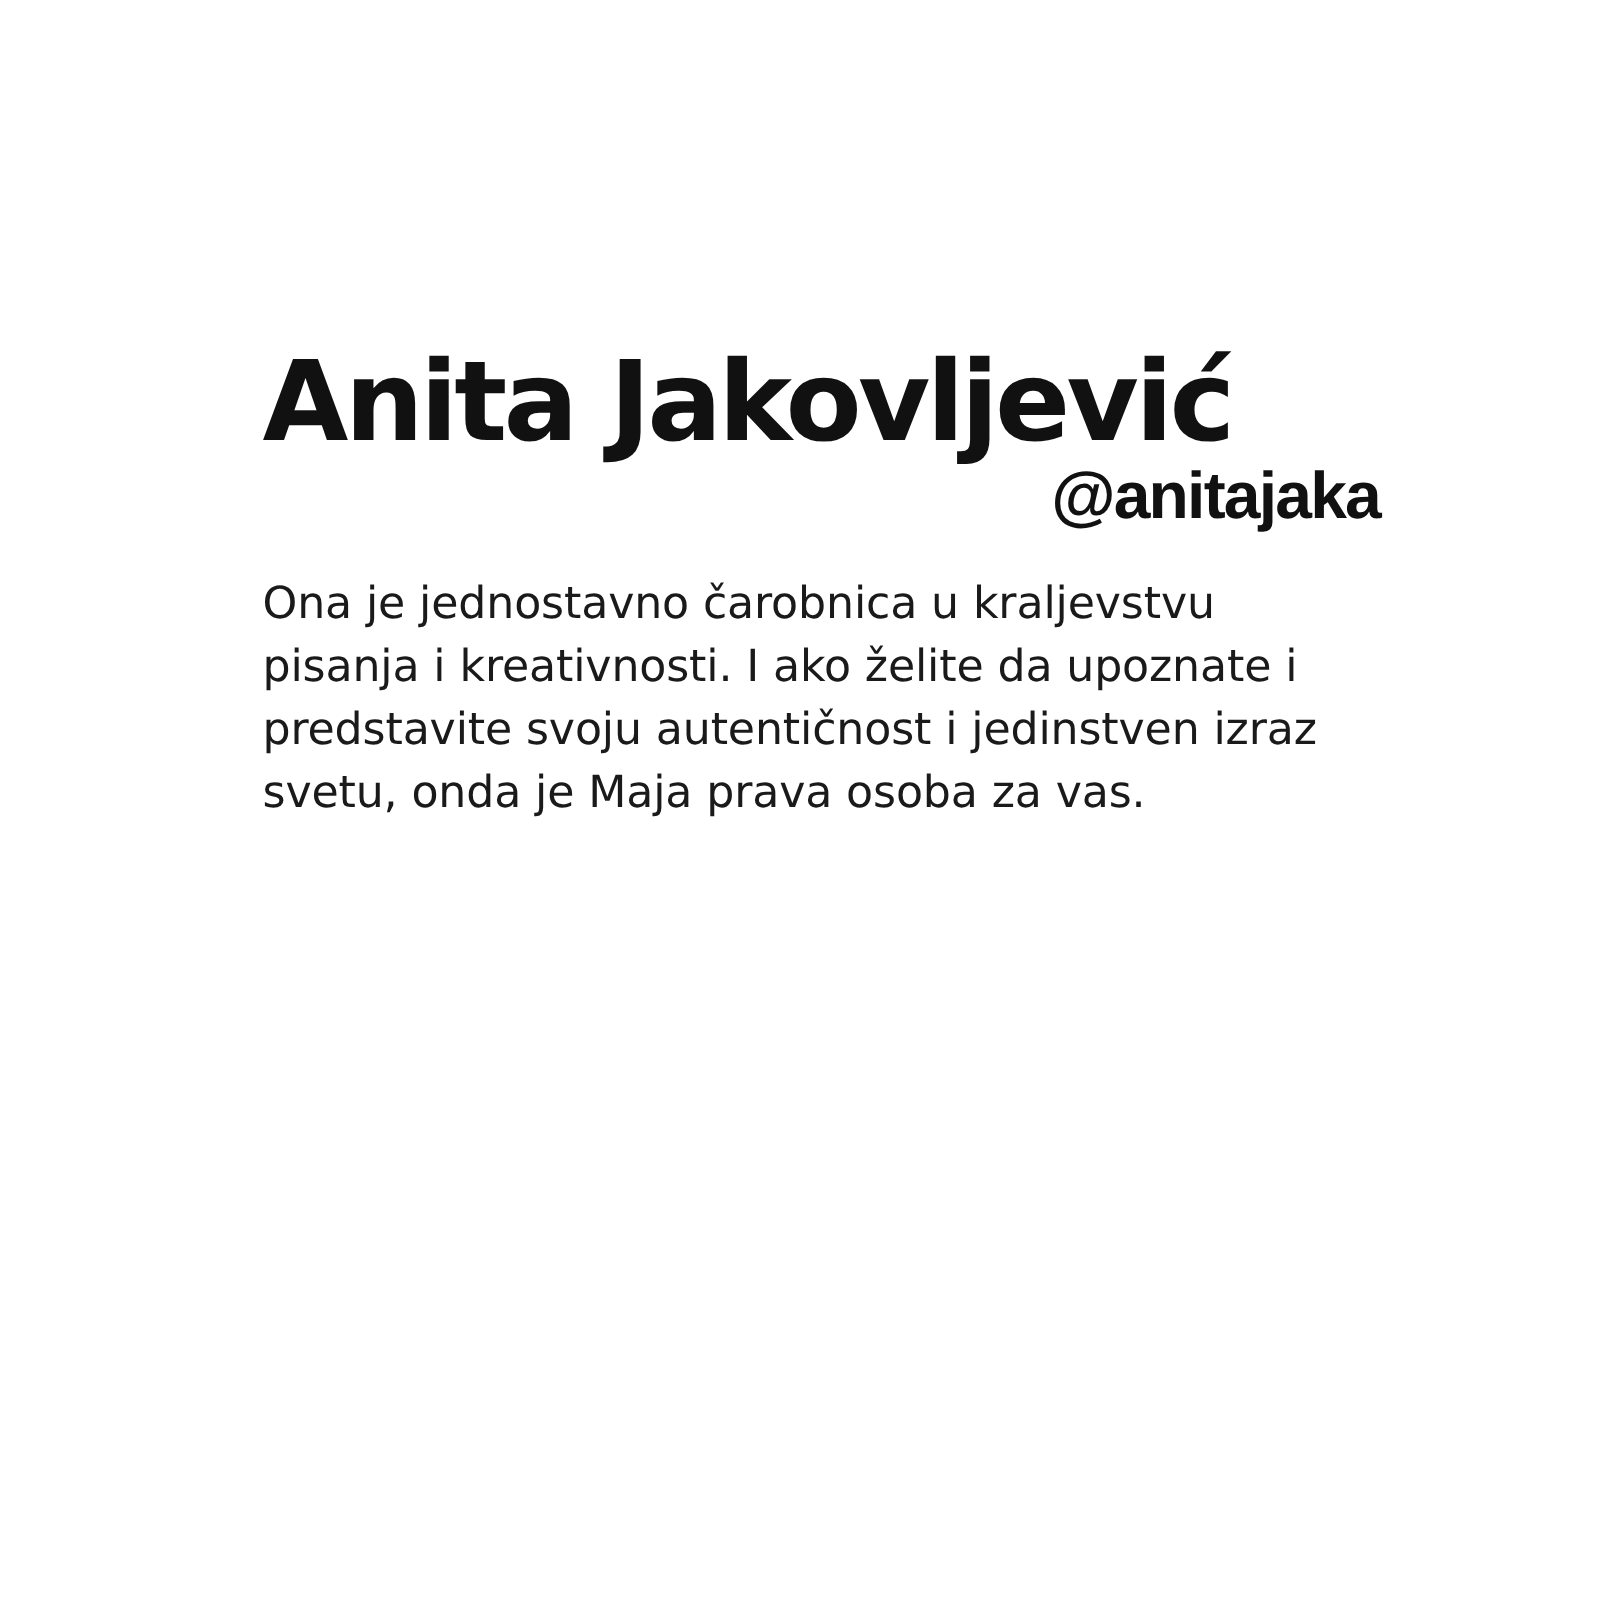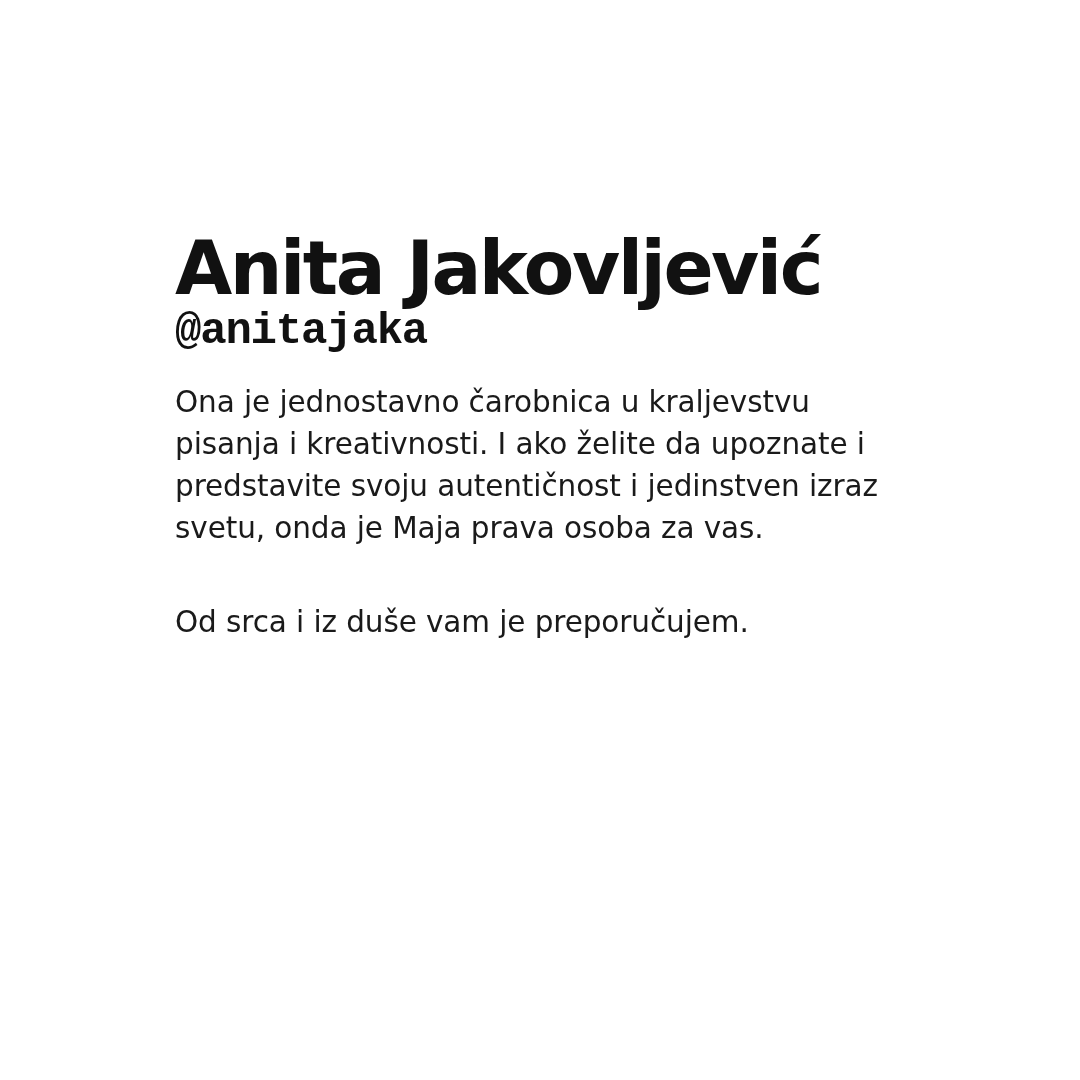--- a/index.html
+++ b/index.html
@@ -30,27 +30,28 @@
     font-family: "DejaVu Sans", sans-serif;
     font-weight: 700;
     font-size: 74px;
     line-height: 0.92;
     letter-spacing: -2.5px;
     color: #111111;
     margin: 0;
     white-space: nowrap;
   }
   .handle {
-    font-family: Liberation Mono, monospace;
+    font-family: Liberation Sans, sans-serif;
     font-weight: 700;
     font-size: 44px;
     line-height: 1.05;
     letter-spacing: -1.2px;
     color: #111111;
     margin: 6px 0 0 0;
+    text-align: right;
   }
   .body-text {
     margin: 28px 0 0 0;
     font-family: "DejaVu Sans", sans-serif;
     font-weight: 400;
     font-size: 29.5px;
     line-height: 1.42;
     color: #1a1a1a;
     letter-spacing: -0.1px;
     white-space: pre-wrap;
@@ -60,15 +61,14 @@
   }
 </style>
 </head>
 <body>
 
 <div class="card">
   <div class="content">
     <h1 class="name">Anita Jakovljević</h1>
     <div class="handle">@anitajaka</div>
     <p class="body-text para">Ona je jednostavno čarobnica u kraljevstvu pisanja i kreativnosti. I ako želite da upoznate i predstavite svoju autentičnost i jedinstven izraz svetu, onda je Maja prava osoba za vas.</p>
-    <p class="body-text para">Od srca i iz duše vam je preporučujem.</p>
   </div>
 </div>
 
 </body></html>

